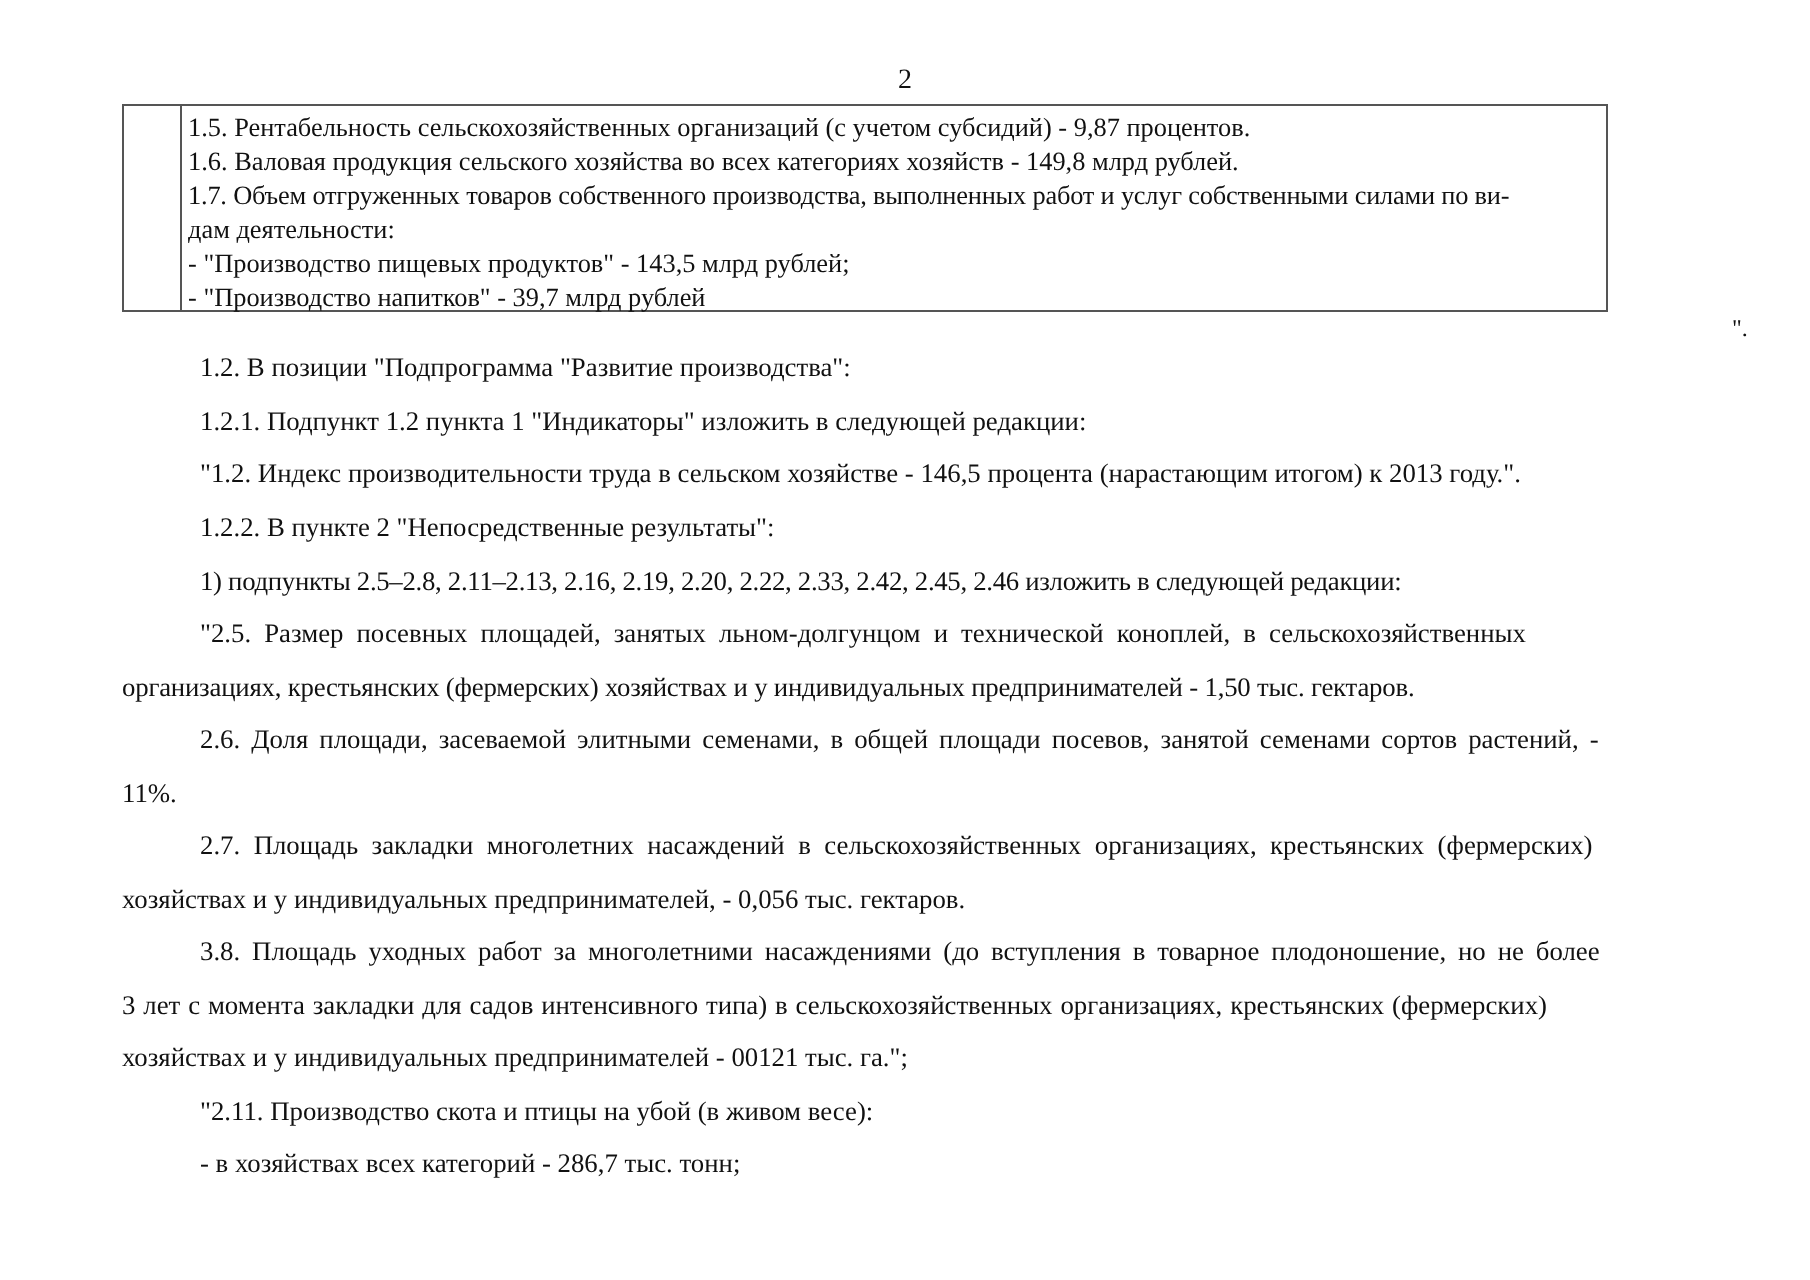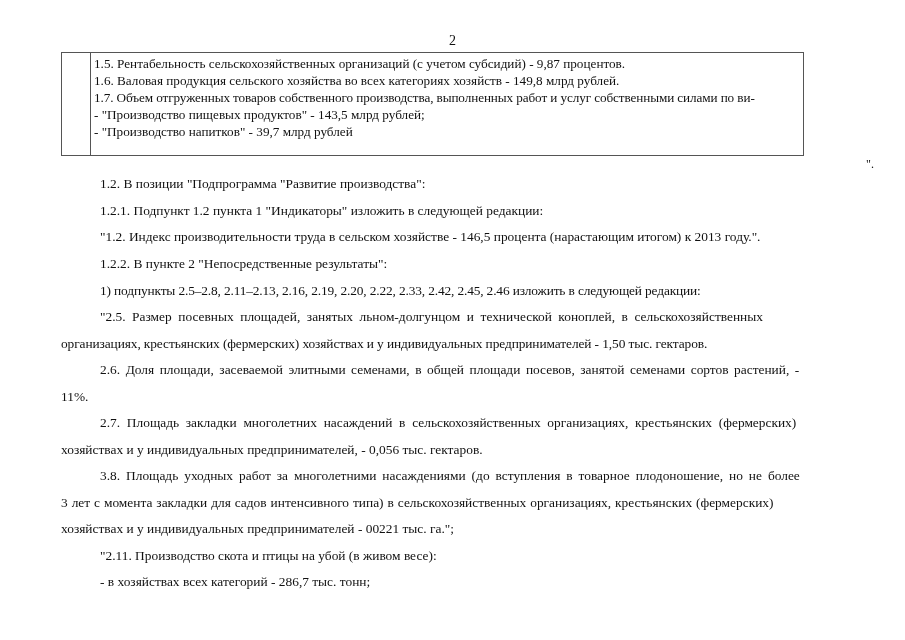--- a/index.html
+++ b/index.html
@@ -67,20 +67,21 @@
 <body>
 
 <div class="page-number">2</div>
 
 <div class="table">
   <div class="col-left"></div>
   <div class="col-right">
     <div>1.5. Рентабельность сельскохозяйственных организаций (с учетом субсидий) - 9,87 процентов.</div>
     <div>1.6. Валовая продукция сельского хозяйства во всех категориях хозяйств - 149,8 млрд рублей.</div>
     <div style="letter-spacing:-0.1px;">1.7. Объем отгруженных товаров собственного производства, выполненных работ и услуг собственными силами по ви-</div>
+    <div>дам деятельности:</div>
     <div>- "Производство пищевых продуктов" - 143,5 млрд рублей;</div>
     <div>- "Производство напитков" - 39,7 млрд рублей</div>
   </div>
 </div>
 <div class="closing-quote">".</div>
 
 <div class="line" style="left:100px; top:176px;">1.2. В позиции "Подпрограмма "Развитие производства":</div>
 <div class="line" style="left:100px; top:203px;">1.2.1. Подпункт 1.2 пункта 1 "Индикаторы" изложить в следующей редакции:</div>
 <div class="line" style="left:100px; top:229px;">"1.2. Индекс производительности труда в сельском хозяйстве - 146,5 процента (нарастающим итогом) к 2013 году.".</div>
 <div class="line" style="left:100px; top:256px;">1.2.2. В пункте 2 "Непосредственные результаты":</div>
@@ -90,16 +91,16 @@
 <div class="line" style="left:61px; top:336px; letter-spacing:-0.1px;">организациях, крестьянских (фермерских) хозяйствах и у индивидуальных предпринимателей - 1,50 тыс. гектаров.</div>
 
 <div class="line" style="left:100px; top:362px; word-spacing:2.2px;">2.6. Доля площади, засеваемой элитными семенами, в общей площади посевов, занятой семенами сортов растений, -</div>
 <div class="line" style="left:61px; top:389px;">11%.</div>
 
 <div class="line" style="left:100px; top:415px; word-spacing:3.4px;">2.7. Площадь закладки многолетних насаждений в сельскохозяйственных организациях, крестьянских (фермерских)</div>
 <div class="line" style="left:61px; top:442px;">хозяйствах и у индивидуальных предпринимателей, - 0,056 тыс. гектаров.</div>
 
 <div class="line" style="left:100px; top:468px; word-spacing:2.6px;">3.8. Площадь уходных работ за многолетними насаждениями (до вступления в товарное плодоношение, но не более</div>
 <div class="line" style="left:61px; top:495px; word-spacing:0.6px;">3 лет с момента закладки для садов интенсивного типа) в сельскохозяйственных организациях, крестьянских (фермерских)</div>
-<div class="line" style="left:61px; top:521px;">хозяйствах и у индивидуальных предпринимателей - 00221 тыс. га.";</div>
+<div class="line" style="left:61px; top:521px;">хозяйствах и у индивидуальных предпринимателей - 00121 тыс. га.";</div>
 
 <div class="line" style="left:100px; top:548px;">"2.11. Производство скота и птицы на убой (в живом весе):</div>
 <div class="line" style="left:100px; top:574px;">- в хозяйствах всех категорий - 286,7 тыс. тонн;</div>
 
 </body></html>

